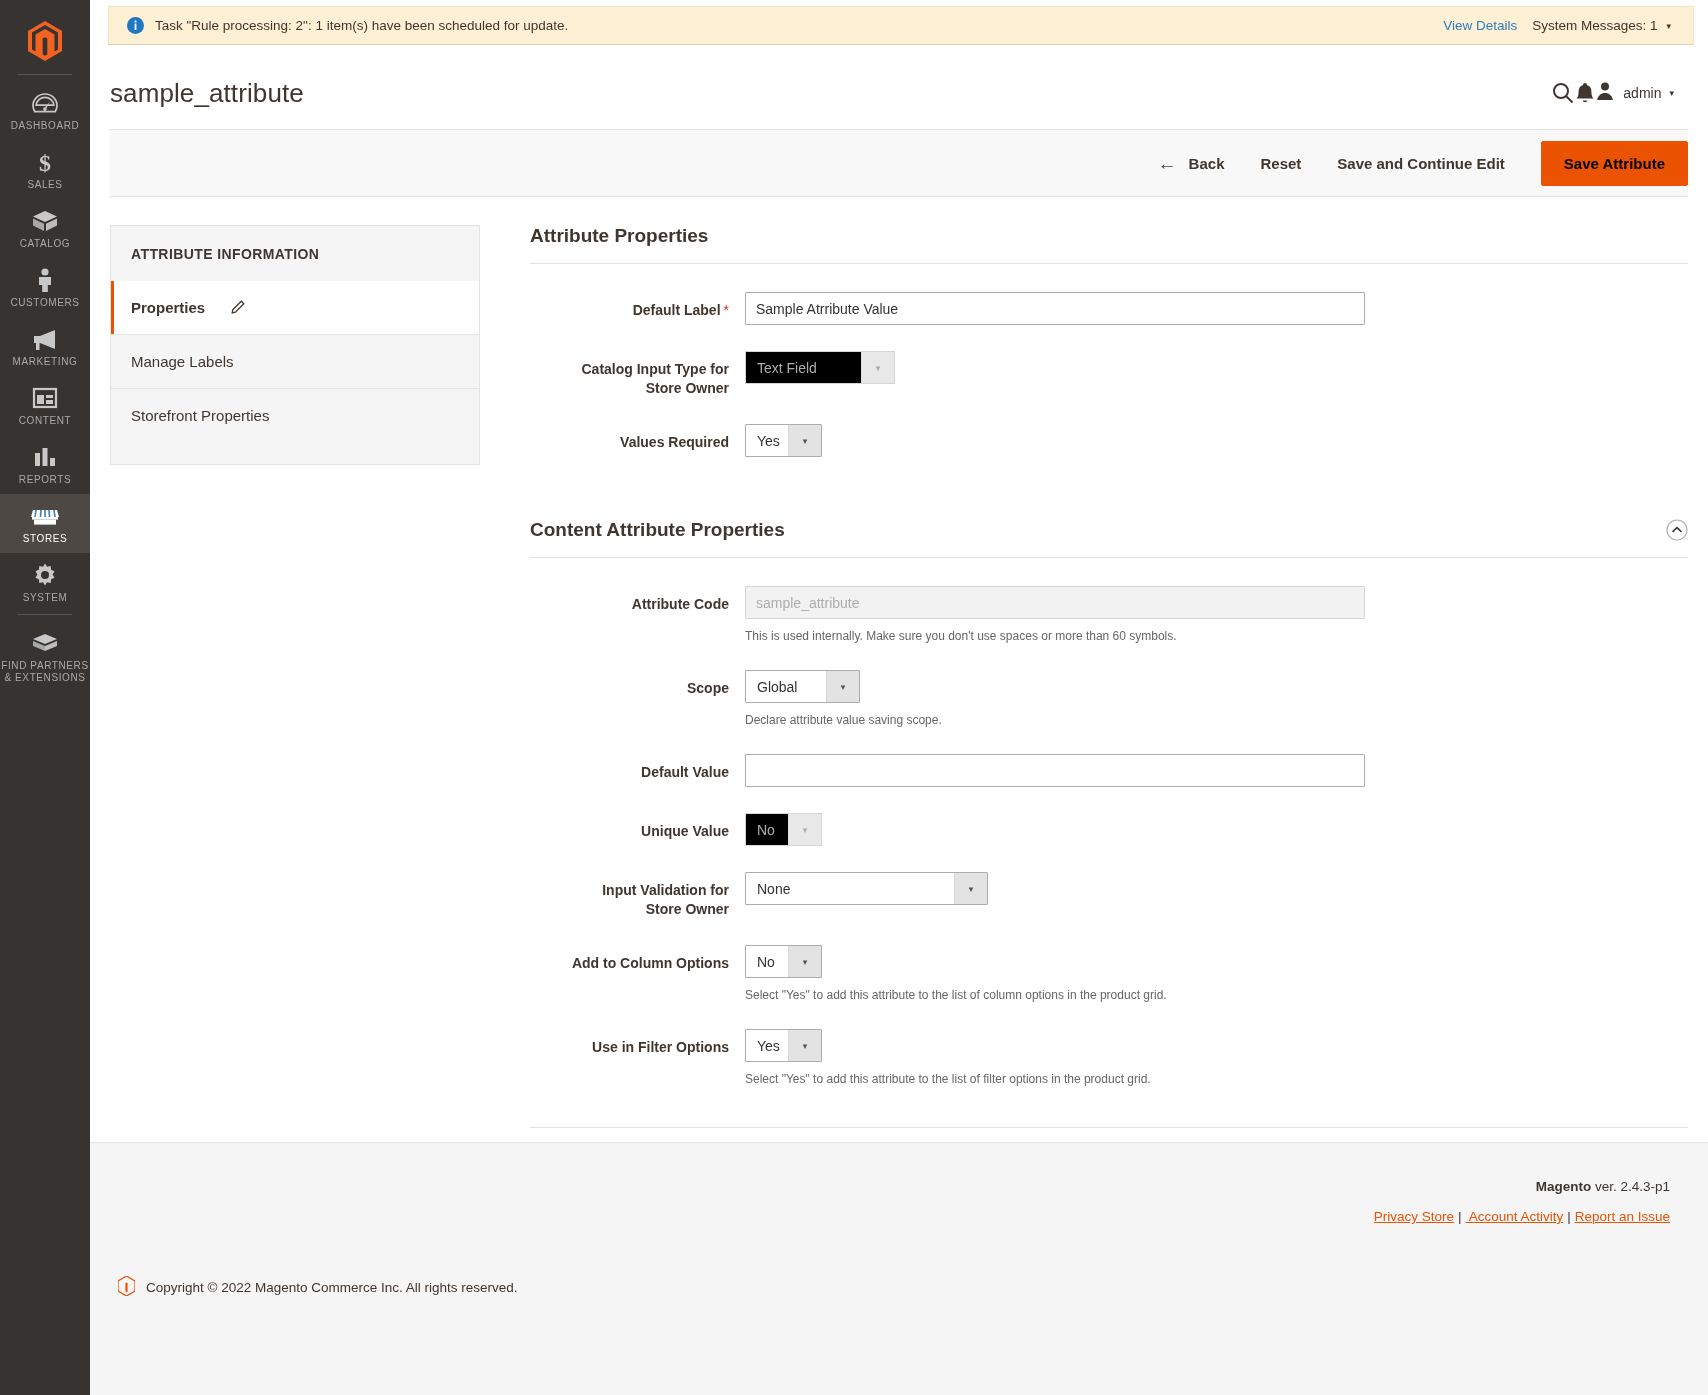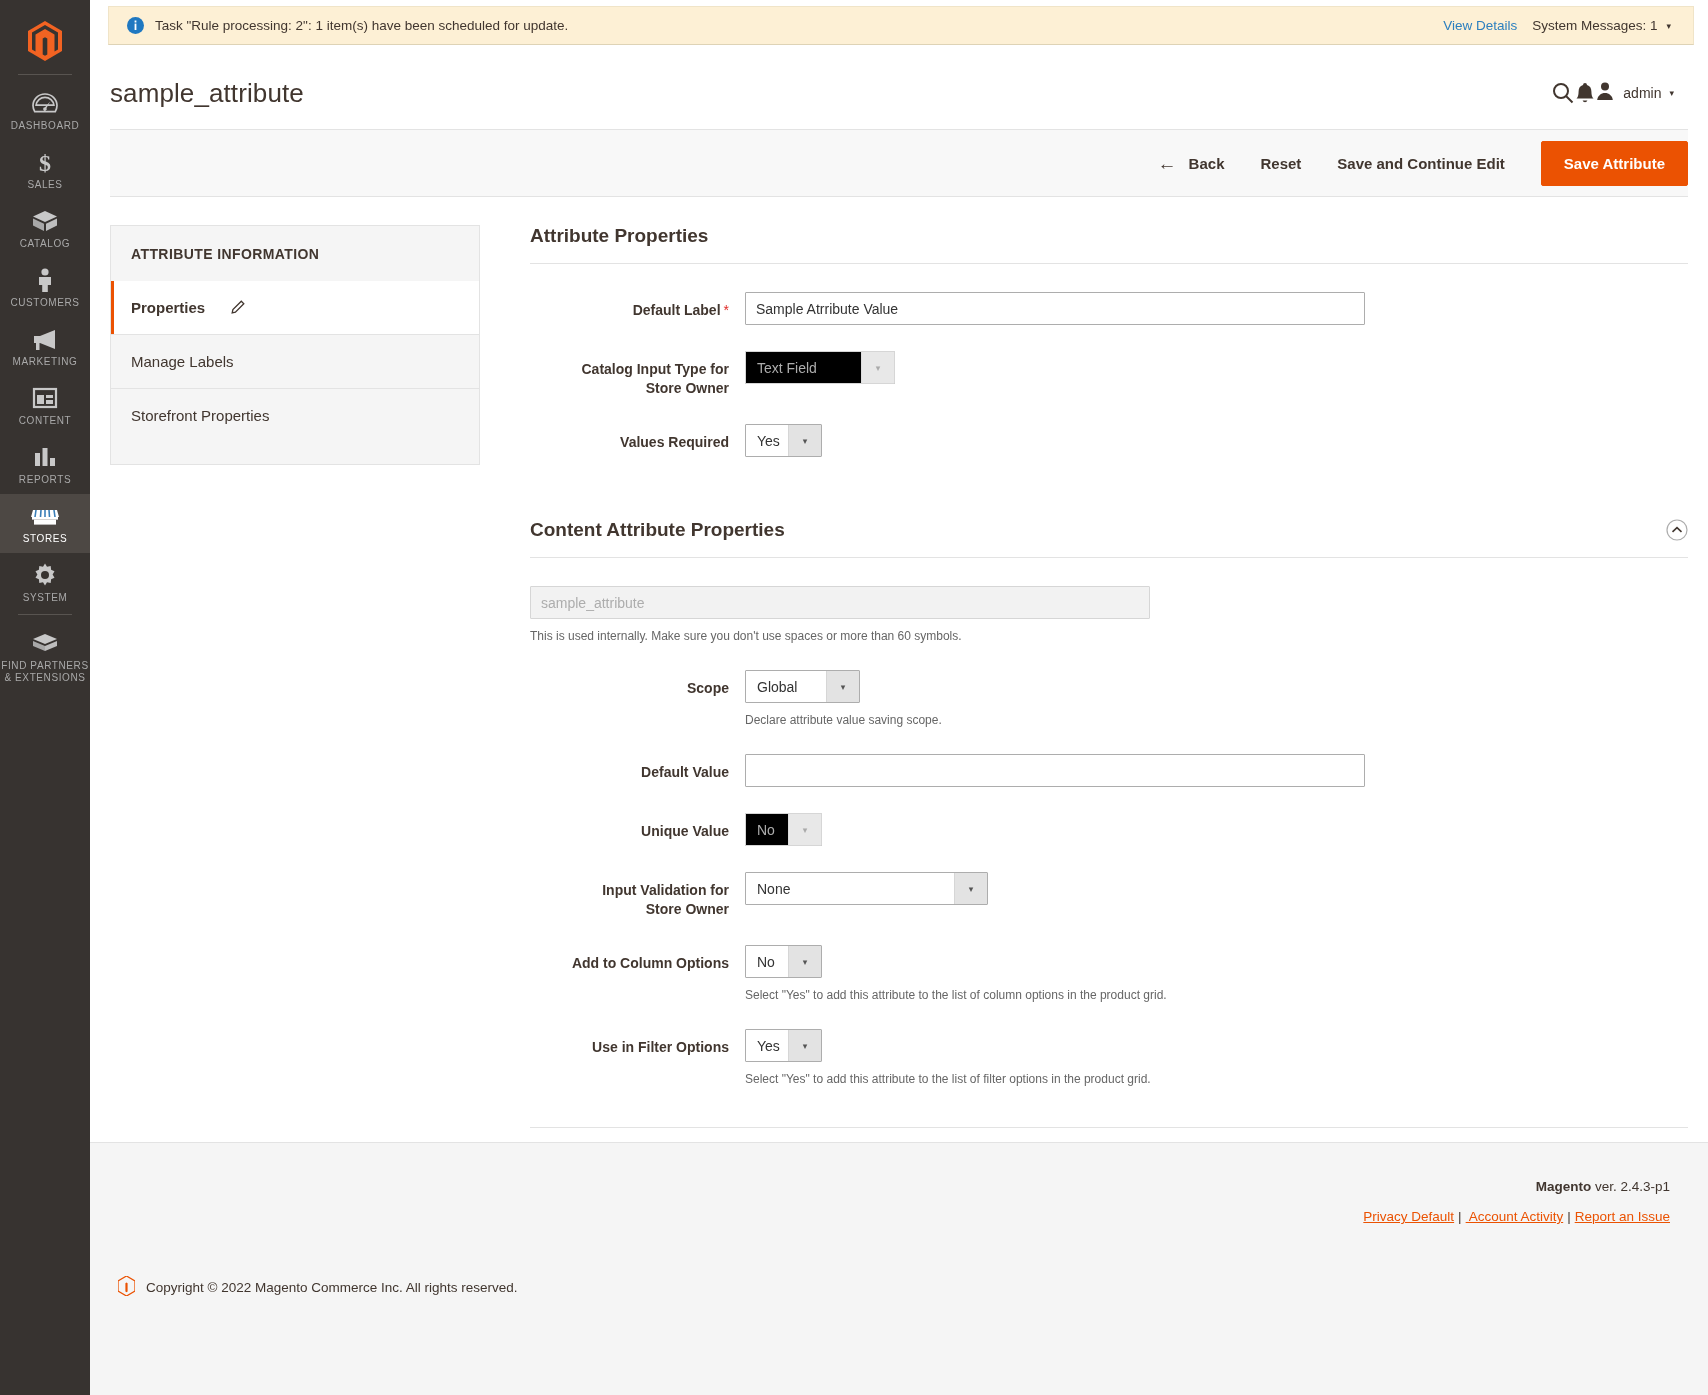--- a/index.html
+++ b/index.html
@@ -75,21 +75,21 @@
     padding-right: 0;
   }
   .tb-link {
     font-size: 15px; font-weight: 700; color: #41362f;
     background: none; border: none; cursor: pointer;
     padding: 8px 18px; display: flex; align-items: center; gap: 12px;
     font-family: "Liberation Sans", sans-serif;
   }
   .tb-link .back-arrow { font-size: 19px; font-weight: 400; line-height: 1; }
   .btn-primary {
-    background: #eb5202; color: #ffffff; border: 1px solid #eb5202;
+    background: #eb5202; color: #000000; border: 1px solid #eb5202;
     font-size: 15px; font-weight: 700; padding: 13px 22px; cursor: pointer;
     border-radius: 2px; margin-left: 18px;
     font-family: "Liberation Sans", sans-serif;
   }
 
   
   .content { display: flex; padding: 28px 20px 0 20px; }
 
   
   .tabs-panel { width: 370px; min-width: 370px; margin-right: 50px; }
@@ -426,20 +426,21 @@
           <span>Content Attribute Properties</span>
           <span class="collapse-ico">
             <svg width="22" height="22" viewBox="0 0 22 22">
                 <circle cx="11" cy="11" r="10" fill="none" stroke="#adadad" stroke-width="1.2"></circle>
                 <path d="M6.5 12.8 L11 8.6 L15.5 12.8" fill="none" stroke="#41362f" stroke-width="1.6"></path>
               </svg>
           </span>
         </div>
 
         <div class="field-row first">
+          <div class="field-label">Attribute Code</div>
           <div class="field-ctl">
             <input class="txt" type="text" disabled="" placeholder="sample_attribute" style="">
             <div class="note">This is used internally. Make sure you don't use spaces or more than 60 symbols.</div>
           </div>
         </div>
 
         <div class="field-row">
           <div class="field-label">Scope</div>
           <div class="field-ctl">
             <div class="sel w-scope">
@@ -515,19 +516,19 @@
             </svg>
         </span>
         <span>Copyright © 2022 Magento Commerce Inc. All rights reserved.</span>
       </div>
       <div class="footer-right">
         <div class="ver-line">
           <span class="brand">Magento</span>
           <span>ver. 2.4.3-p1</span>
         </div>
         <div class="footer-links">
-          <a href="#">Privacy Default</a><span class="divider">|</span><a href="#"> Account Activity</a><span class="divider">|</span><a href="#">Report an Issue</a>
+          <a href="#">Privacy Store</a><span class="divider">|</span><a href="#"> Account Activity</a><span class="divider">|</span><a href="#">Report an Issue</a>
         </div>
       </div>
     </div>
 
   </div>
 </div>
 
 </body></html>

